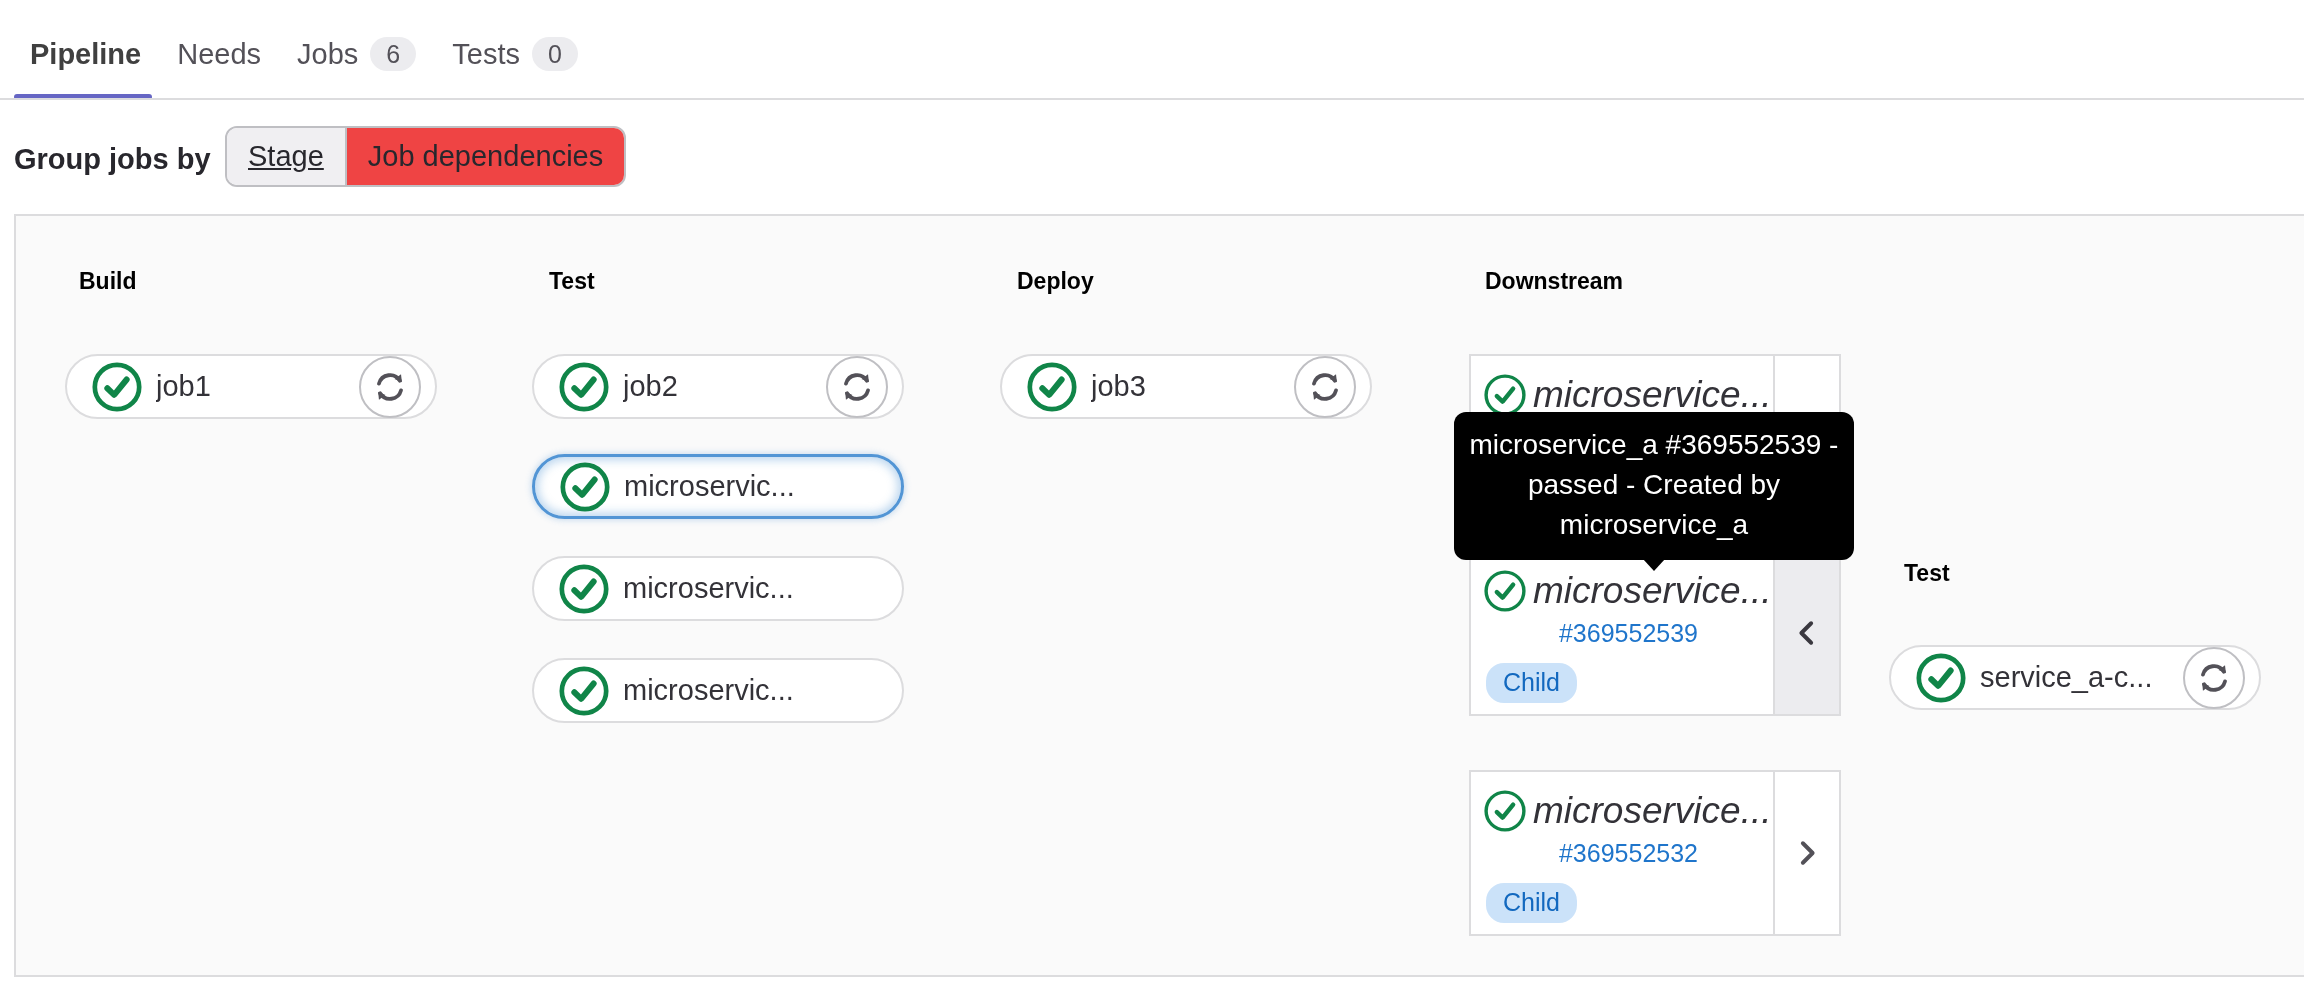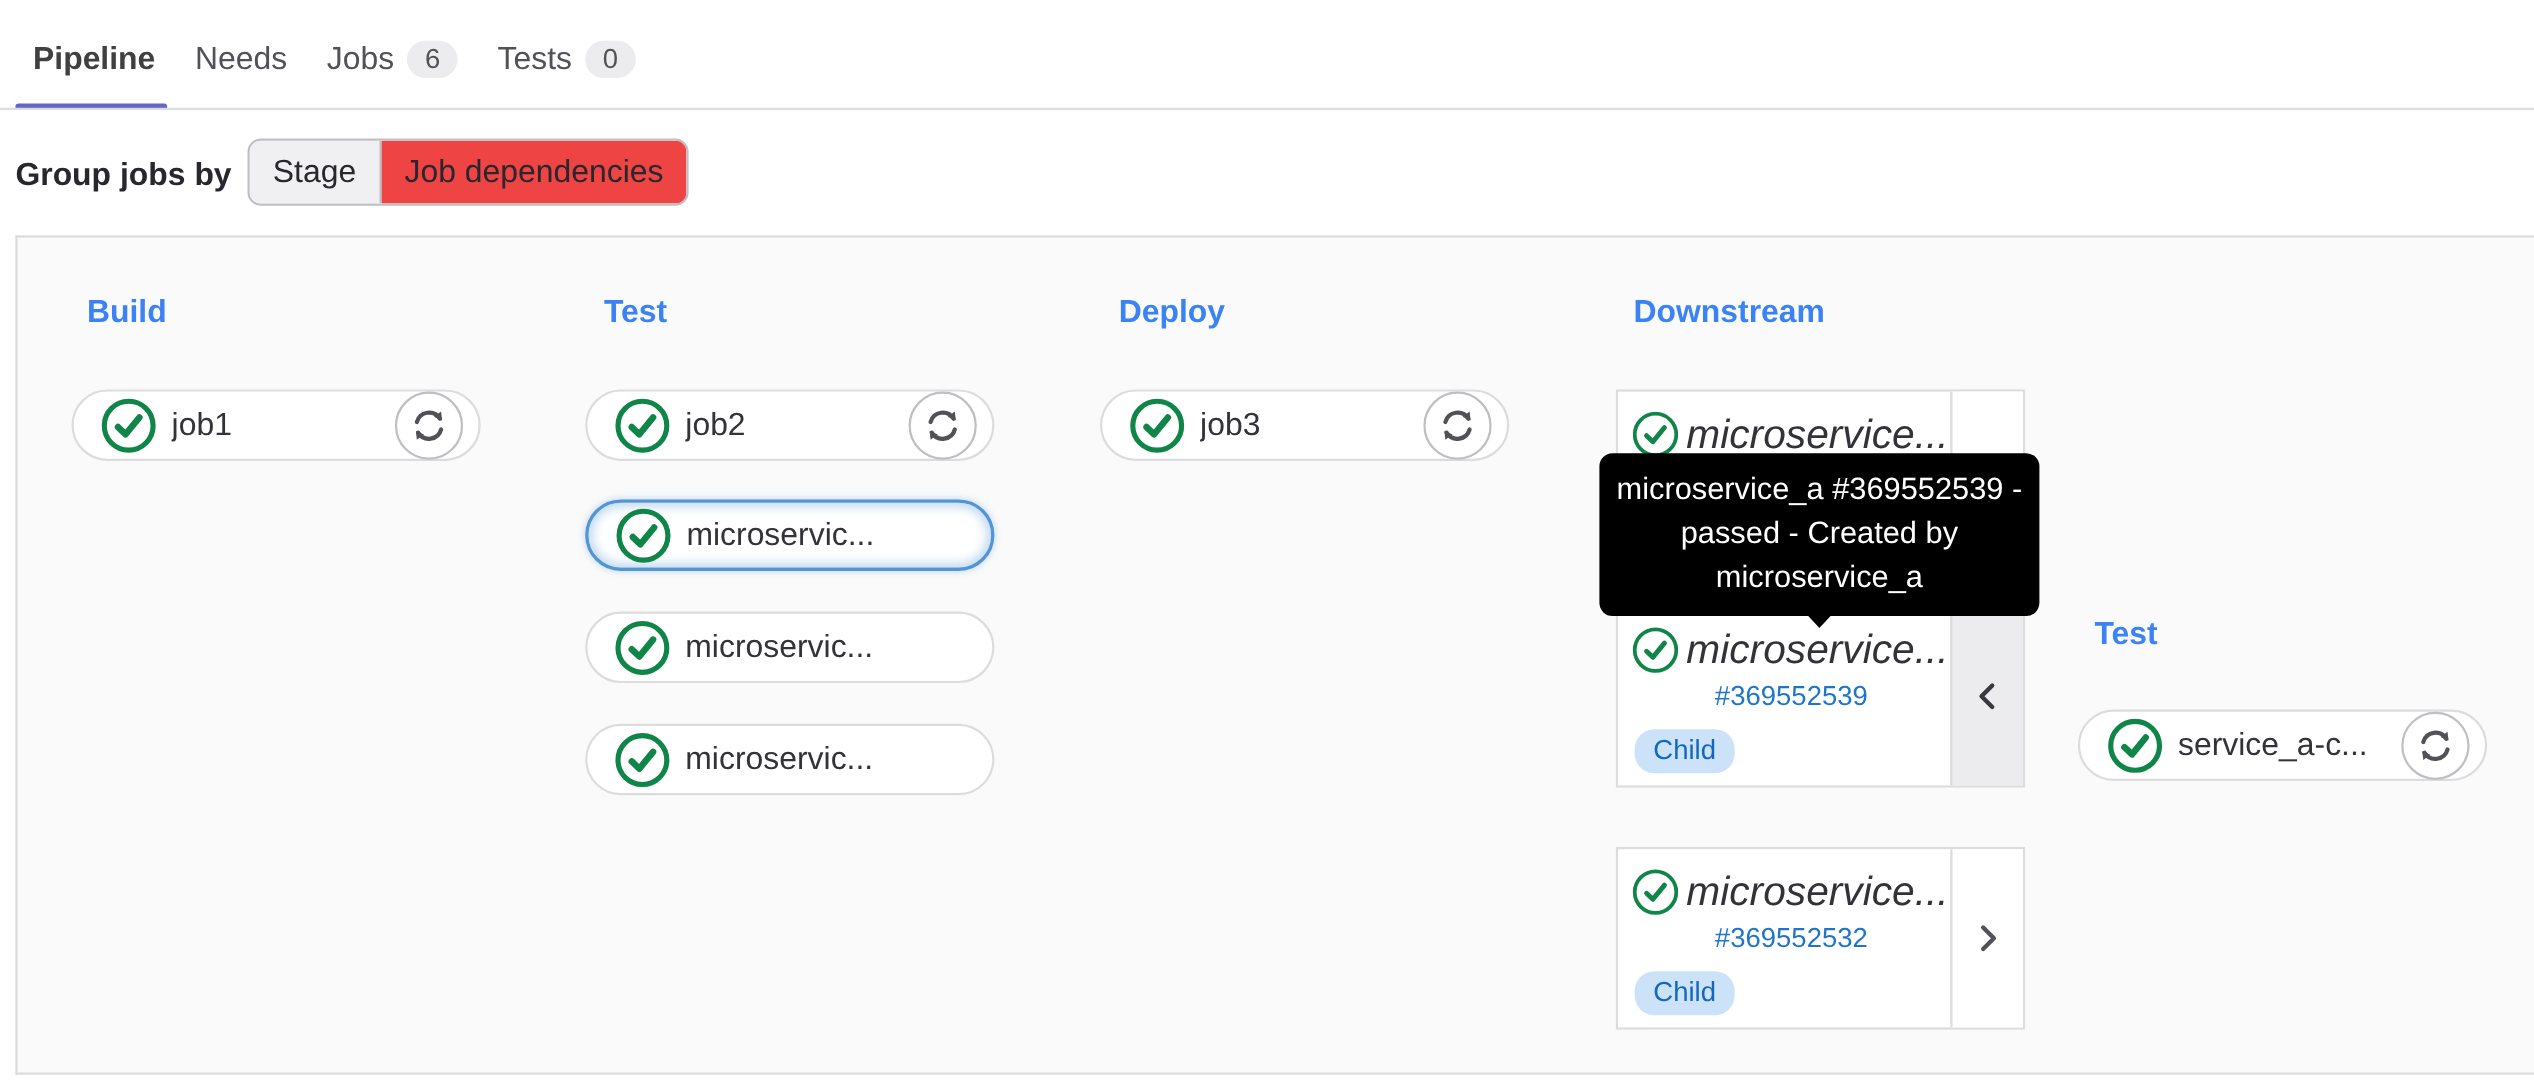--- a/index.html
+++ b/index.html
@@ -20,26 +20,26 @@
   .tabs-divider { position:absolute; left:0; top:98px; width:2304px; height:2px;
     background:#dcdcde; }
 
   
   .group-label { position:absolute; left:14px; top:143px; font-size:29px; font-weight:700; }
   .segmented { position:absolute; left:225px; top:126px; height:61px; display:flex;
     border:2px solid #bfbfc3; border-radius:12px; background:#fff; overflow:hidden; }
   .seg { display:flex; align-items:center; padding:0 21px; font-size:29px;
     color:#28272d; background:#ef4444; border:none; cursor:pointer;
     font-family:"Liberation Sans", sans-serif; }
-  .seg.selected { background:#f0eff2; border-right:2px solid #bfbfc3; }
+  .seg.selected { background:#f0eff2; border-right:2px solid #bfbfc3;text-decoration:underline; }
 
   
   .graph { position:absolute; left:14px; top:214px; width:2300px; height:763px;
     background:#fafafa; border:2px solid #dcdcde; border-right:none; }
-  .stage-header { position:absolute; font-size:29px; font-weight:700; color:#3b82f6;
+  .stage-header { position:absolute; font-size:23px; font-weight:700; color:#000000;
     white-space:nowrap; }
 
   
   .job-pill { position:absolute; width:372px; height:65px; background:#fff;
     border:2px solid #dcdcde; border-radius:42px; display:flex; align-items:center;
     padding-left:25px; cursor:pointer; }
   .job-pill.highlighted { border:3px solid #5295d5;
     box-shadow: inset 0 0 10px 3px rgba(83,149,213,.40), 0 0 6px 1px rgba(83,149,213,.30); }
   .status-icon { width:50px; height:50px; flex:0 0 auto; display:flex; }
   .status-icon svg { width:100%; height:100%; }

